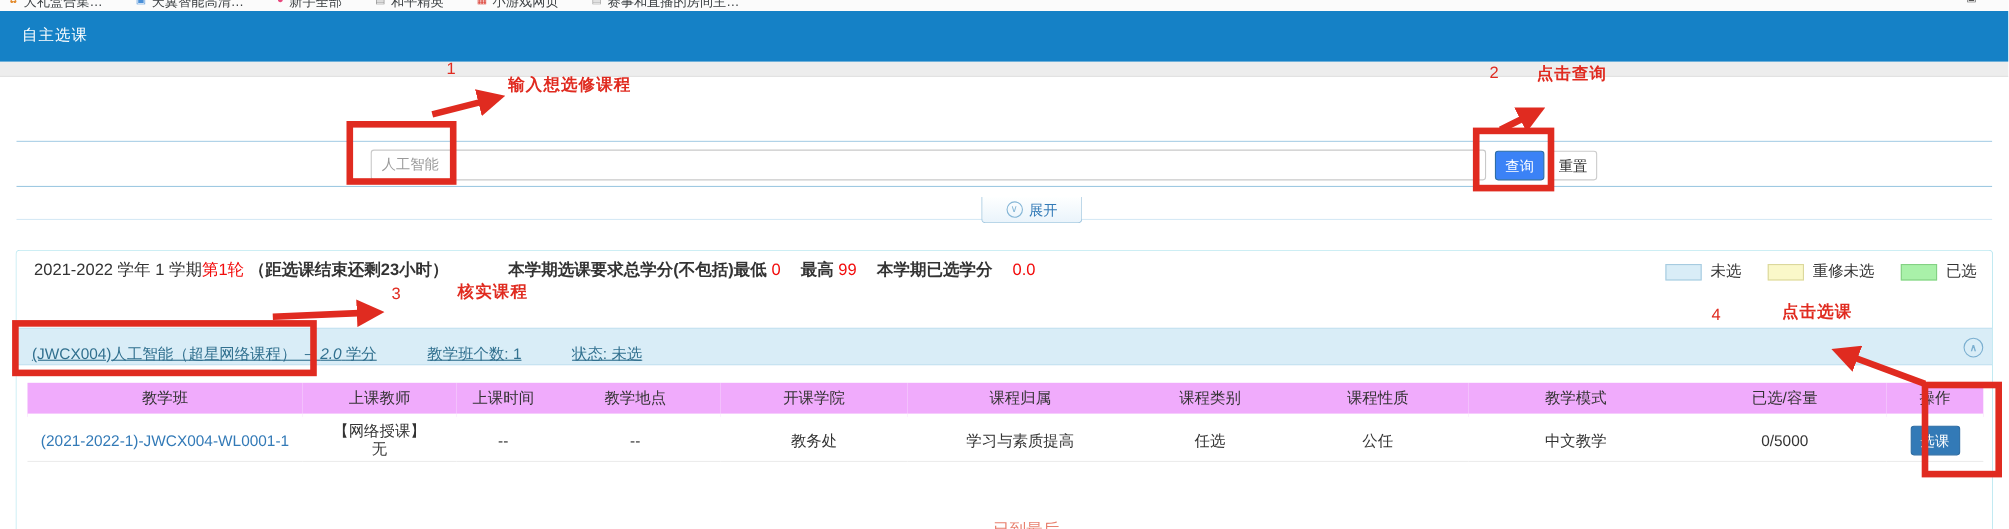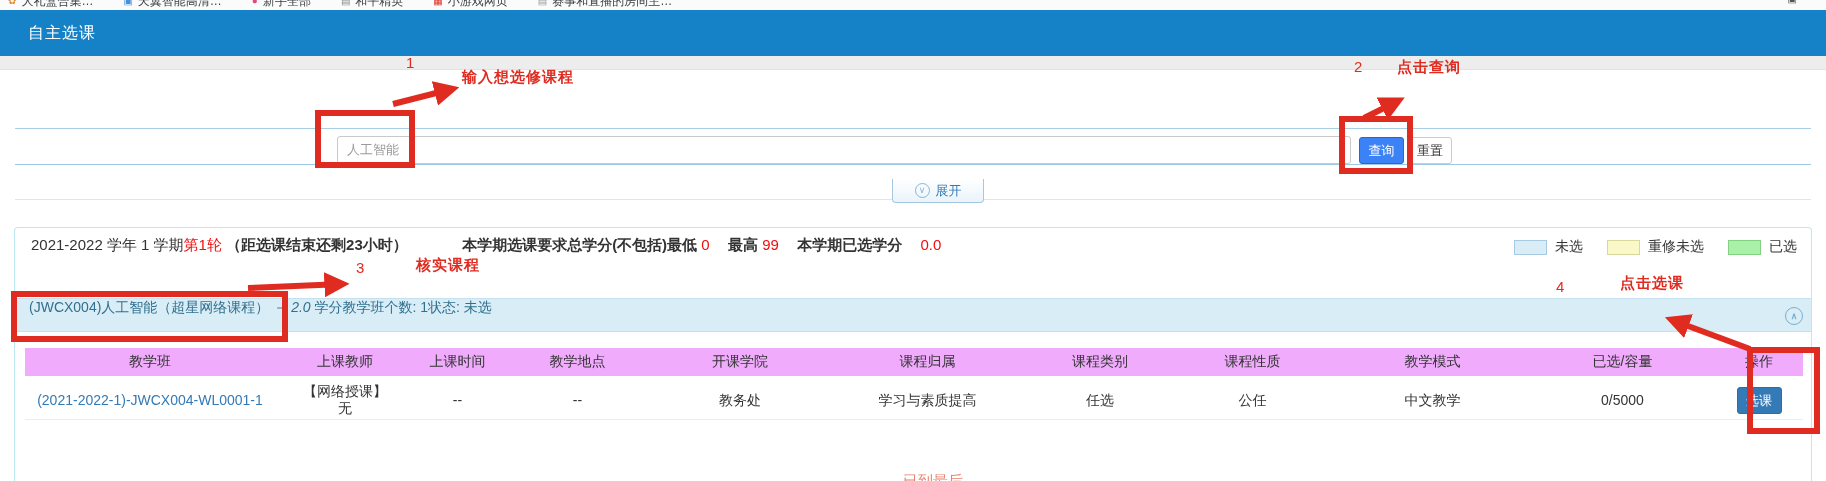--- a/index.html
+++ b/index.html
@@ -8,25 +8,25 @@
 
   
   .bookmarks { position:absolute; top:0; left:0; width:100%; height:10px; background:#fbfbfb; overflow:hidden; z-index:5; }
   .bookmarks-inner { display:flex; align-items:center; gap:30px; height:18px; padding-left:8px; transform:translateY(-8px); font-size:12px; color:#3c4043; white-space:nowrap; }
   .bm-item { display:flex; align-items:center; gap:5px; cursor:pointer; }
   .bm-ico { font-size:10px; line-height:10px; }
   .bm-overflow { position:absolute; right:12px; top:-8px; display:flex; gap:6px; align-items:center; font-size:11px; color:#555; }
 
   
   .appbar { position:absolute; top:10px; left:0; width:100%; height:46px; background:#1581c6; z-index:4; }
-  .appbar-title { position:absolute; left:28px; top:13px; color:#ffffff; font-size:16px; letter-spacing:1px; }
+  .appbar-title { position:absolute; left:20px; top:13px; color:#ffffff; font-size:14px; letter-spacing:1px; }
   .graystrip { position:absolute; top:56px; left:0; width:100%; height:14px; background:#ededed; border-bottom:1px solid #e2e2e2; }
 
   
-  .filter { position:absolute; top:128px; left:15px; width:1796px; height:37px; background:#fff; border-top:1px solid #a9cfe6; border-bottom:1px solid #9fc9e2; }
+  .filter { position:absolute; top:128px; left:15px; width:1796px; height:42px; background:#fff; border-top:1px solid #a9cfe6; border-bottom:1px solid #9fc9e2; }
   .course-input { position:absolute; left:322px; top:7px; width:1014px; height:28px; border:1px solid #c9c9c9; border-radius:3px; padding:0 9px; font-size:13px; color:#9a9a9a; font-family:"Liberation Sans",sans-serif; background:#fff; outline:none; }
   .btn { position:absolute; top:8px; height:27px; border-radius:3px; font-size:13px; text-align:center; line-height:25px; cursor:pointer; font-family:"Liberation Sans",sans-serif; }
   .btn-query { left:1344px; width:45px; background:#3b82f6; border:1px solid #2e6da4; color:#fff; }
   .btn-reset { left:1393px; width:44px; background:#fff; border:1px solid #cccccc; color:#333; }
   .subline { position:absolute; top:199px; left:15px; width:1796px; border-top:1px solid #d6e9f5; }
   .expand-tab { position:absolute; top:179px; left:892px; width:92px; height:24px; z-index:3; background:linear-gradient(#feffff,#eaf4fb); border:1px solid #a3c8e0; border-top:none; border-radius:0 0 4px 4px; display:flex; align-items:center; justify-content:center; gap:6px; color:#337ab7; font-size:13px; cursor:pointer; }
   .chev-circle { width:15px; height:15px; border:1px solid #85b6d6; border-radius:50%; color:#85b6d6; font-size:9px; line-height:13px; text-align:center; }
 
   
   .results { position:absolute; top:227px; left:14px; width:1798px; height:260px; background:#fff; border:1px solid #bce8f1; border-bottom:none; border-radius:4px 4px 0 0; }
@@ -35,21 +35,21 @@
   .red-num { color:#f20d0d; }
   .sem-gap { display:inline-block; width:46px; }
   .sem-gap-s { display:inline-block; width:10px; }
   .legend { position:absolute; top:10px; right:14px; display:flex; align-items:center; gap:24px; font-size:14px; color:#333; }
   .legend-item { display:flex; align-items:center; gap:8px;justify-content:center; }
   .swatch { width:33px; height:15px; display:inline-block; }
   .sw-unsel { background:#d9edf7; border:1px solid #a6cbe0; }
   .sw-retake { background:#faf8c9; border:1px solid #dbd89c; }
   .sw-sel { background:#a9f1a9; border:1px solid #84d184; }
 
-  .course-bar { position:absolute; top:70px; left:0; width:100%; height:34px; background:#d9edf7; border-top:1px solid #c5e1f0; border-bottom:1px solid #c5e1f0; display:flex; align-items:flex-start; padding-left:14px; color:#31708f; font-size:14px; }
+  .course-bar { position:absolute; top:70px; left:0; width:100%; height:34px; background:#d9edf7; border-top:1px solid #c5e1f0; border-bottom:1px solid #c5e1f0; display:flex; align-items:flex-end; gap:46px; padding-left:14px; color:#31708f; font-size:14px;text-decoration:underline; }
   .credit-italic { font-style:italic; }
   .collapse-circle { position:absolute; right:8px; top:8px; width:18px; height:18px; border:1px solid #7bafd0; border-radius:50%; color:#7bafd0; font-size:9px; font-weight:bold; line-height:16px; text-align:center; cursor:pointer; }
 
   .course-table { position:absolute; top:120px; left:10px; width:1778px; border-collapse:collapse; font-size:14px; color:#333; table-layout:fixed; }
   .course-table th { background:#f0abfc; height:31px; font-weight:normal; text-align:center; border-bottom:6px solid #fff; }
   .course-table td { height:40px; text-align:center; vertical-align:middle; border-bottom:1px solid #ececec; line-height:17px; }
   .cell-link { color:#337ab7; text-decoration:none; cursor:pointer;margin-top:24px; }
   .btn-select { display:inline-block; width:45px; height:27px; background:#337ab7; border:1px solid #2e6da4; border-radius:3px; color:#fff; font-size:13px; line-height:25px; cursor:pointer; }
   .end-text { position:absolute; left:903px; top:472px; font-size:15px; color:#e8816f; }
 

